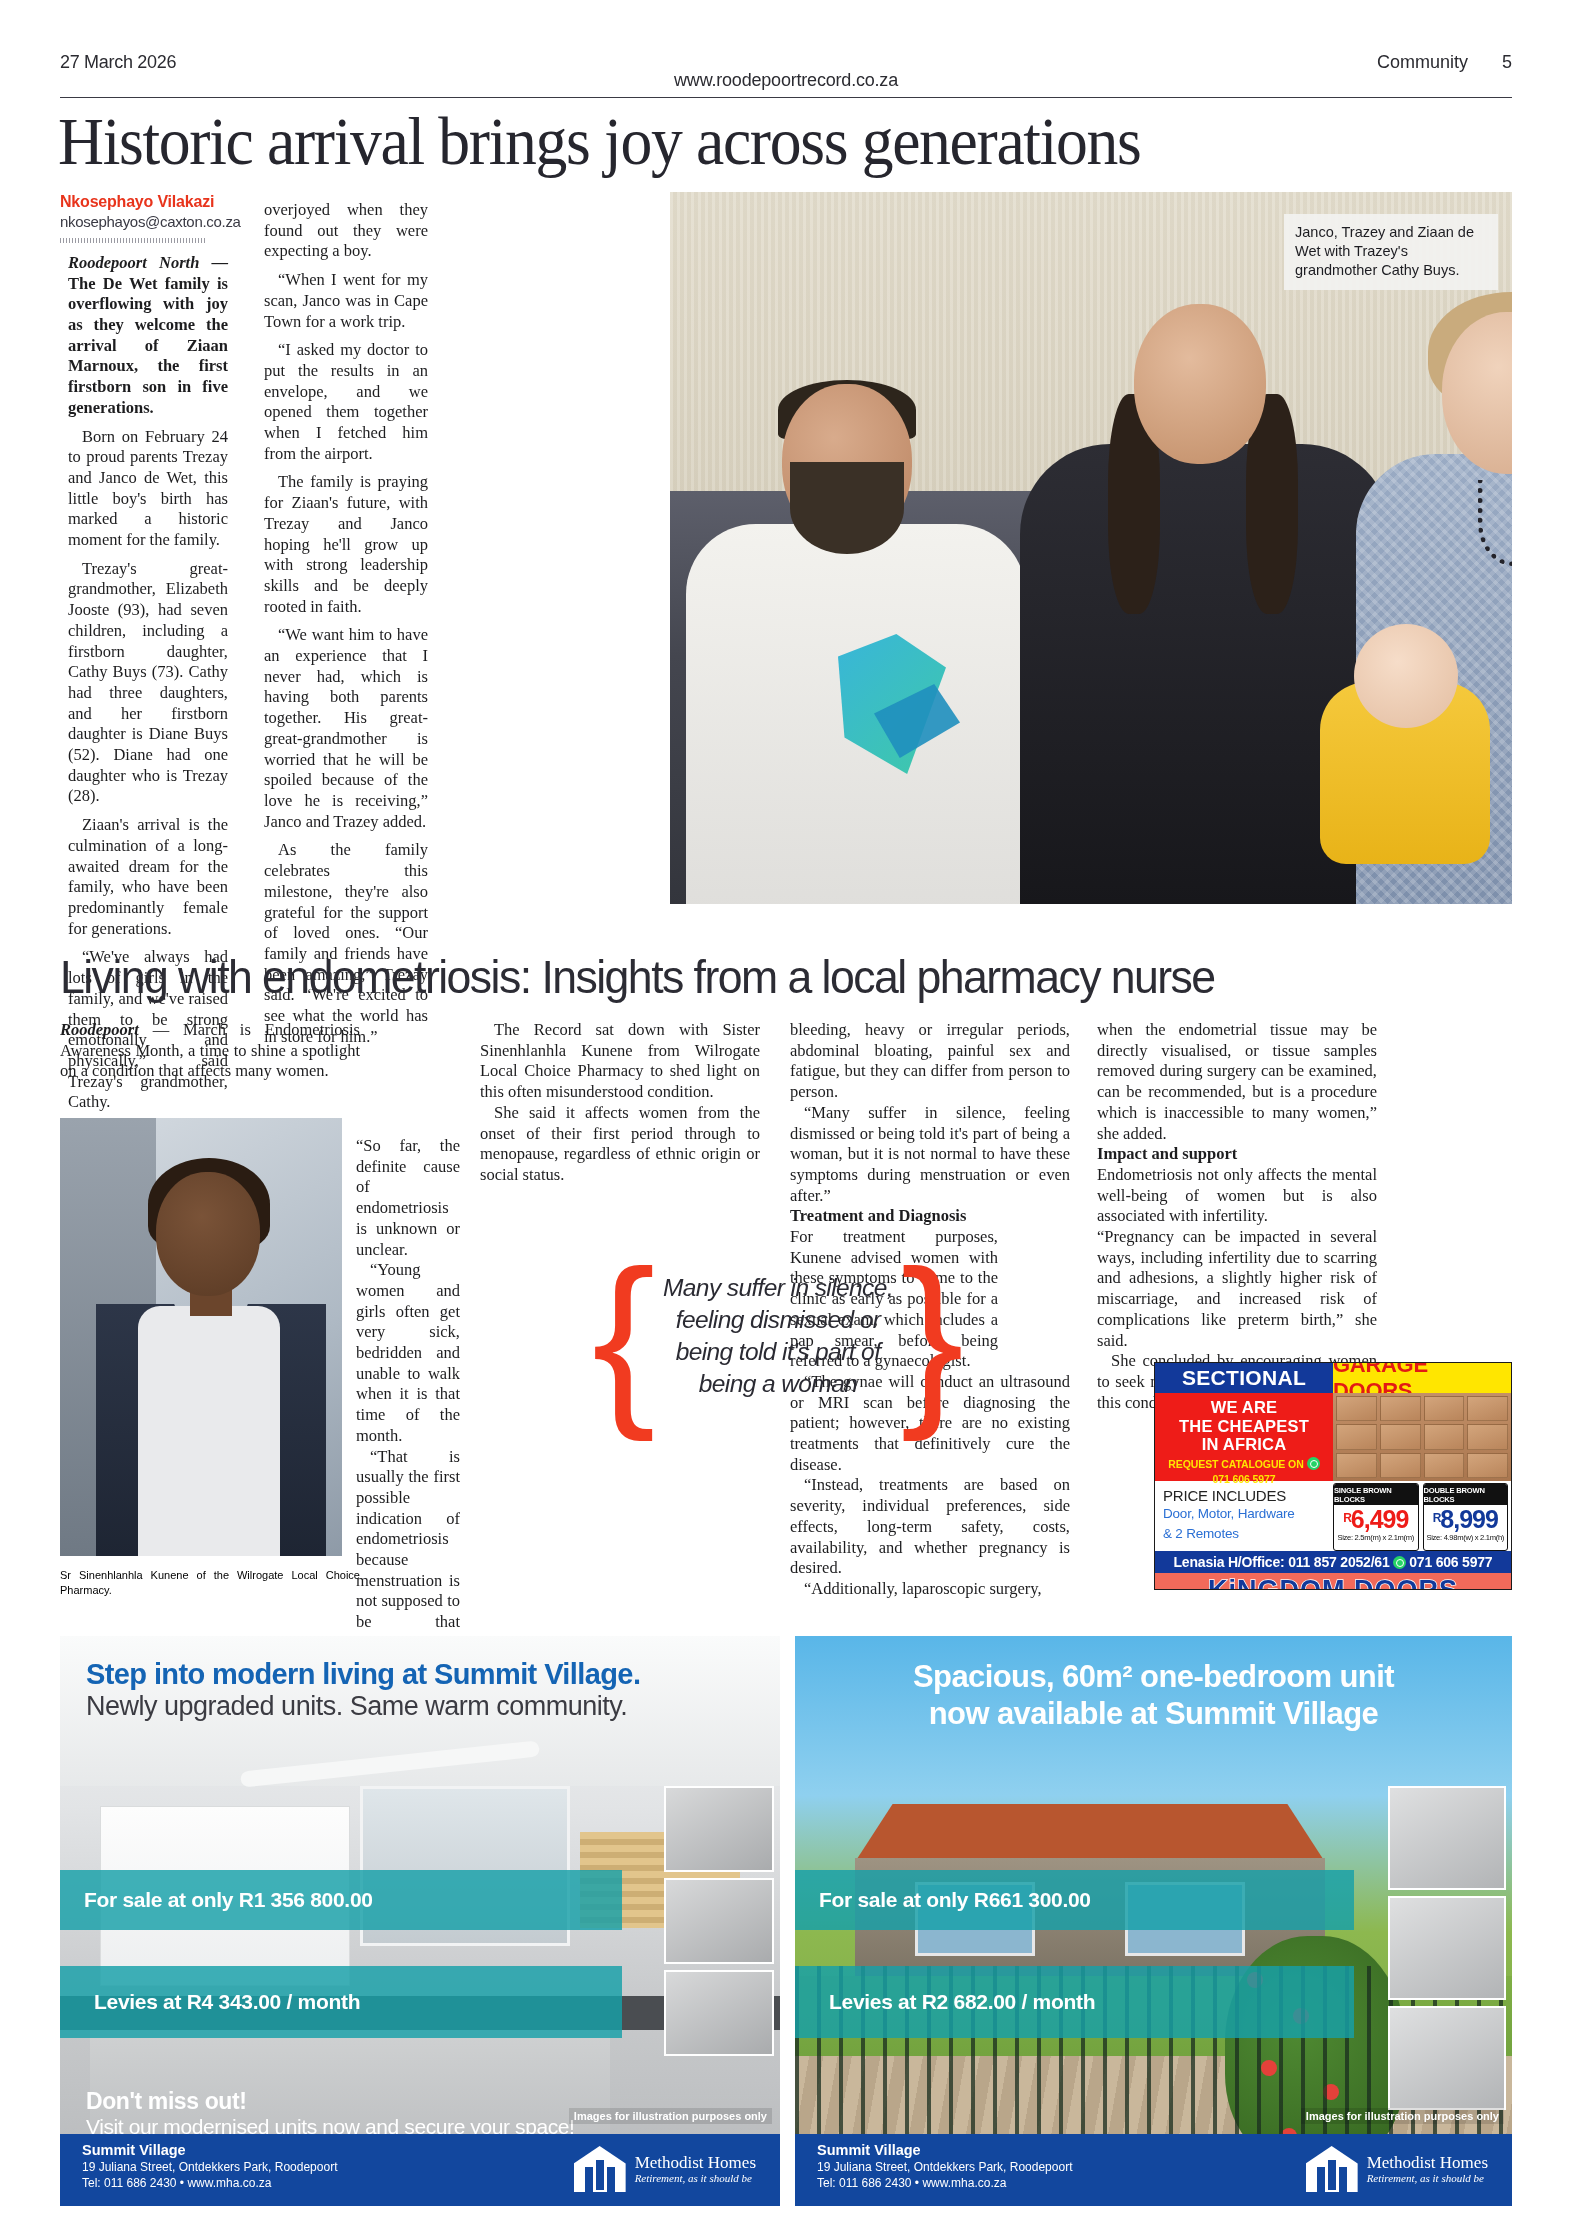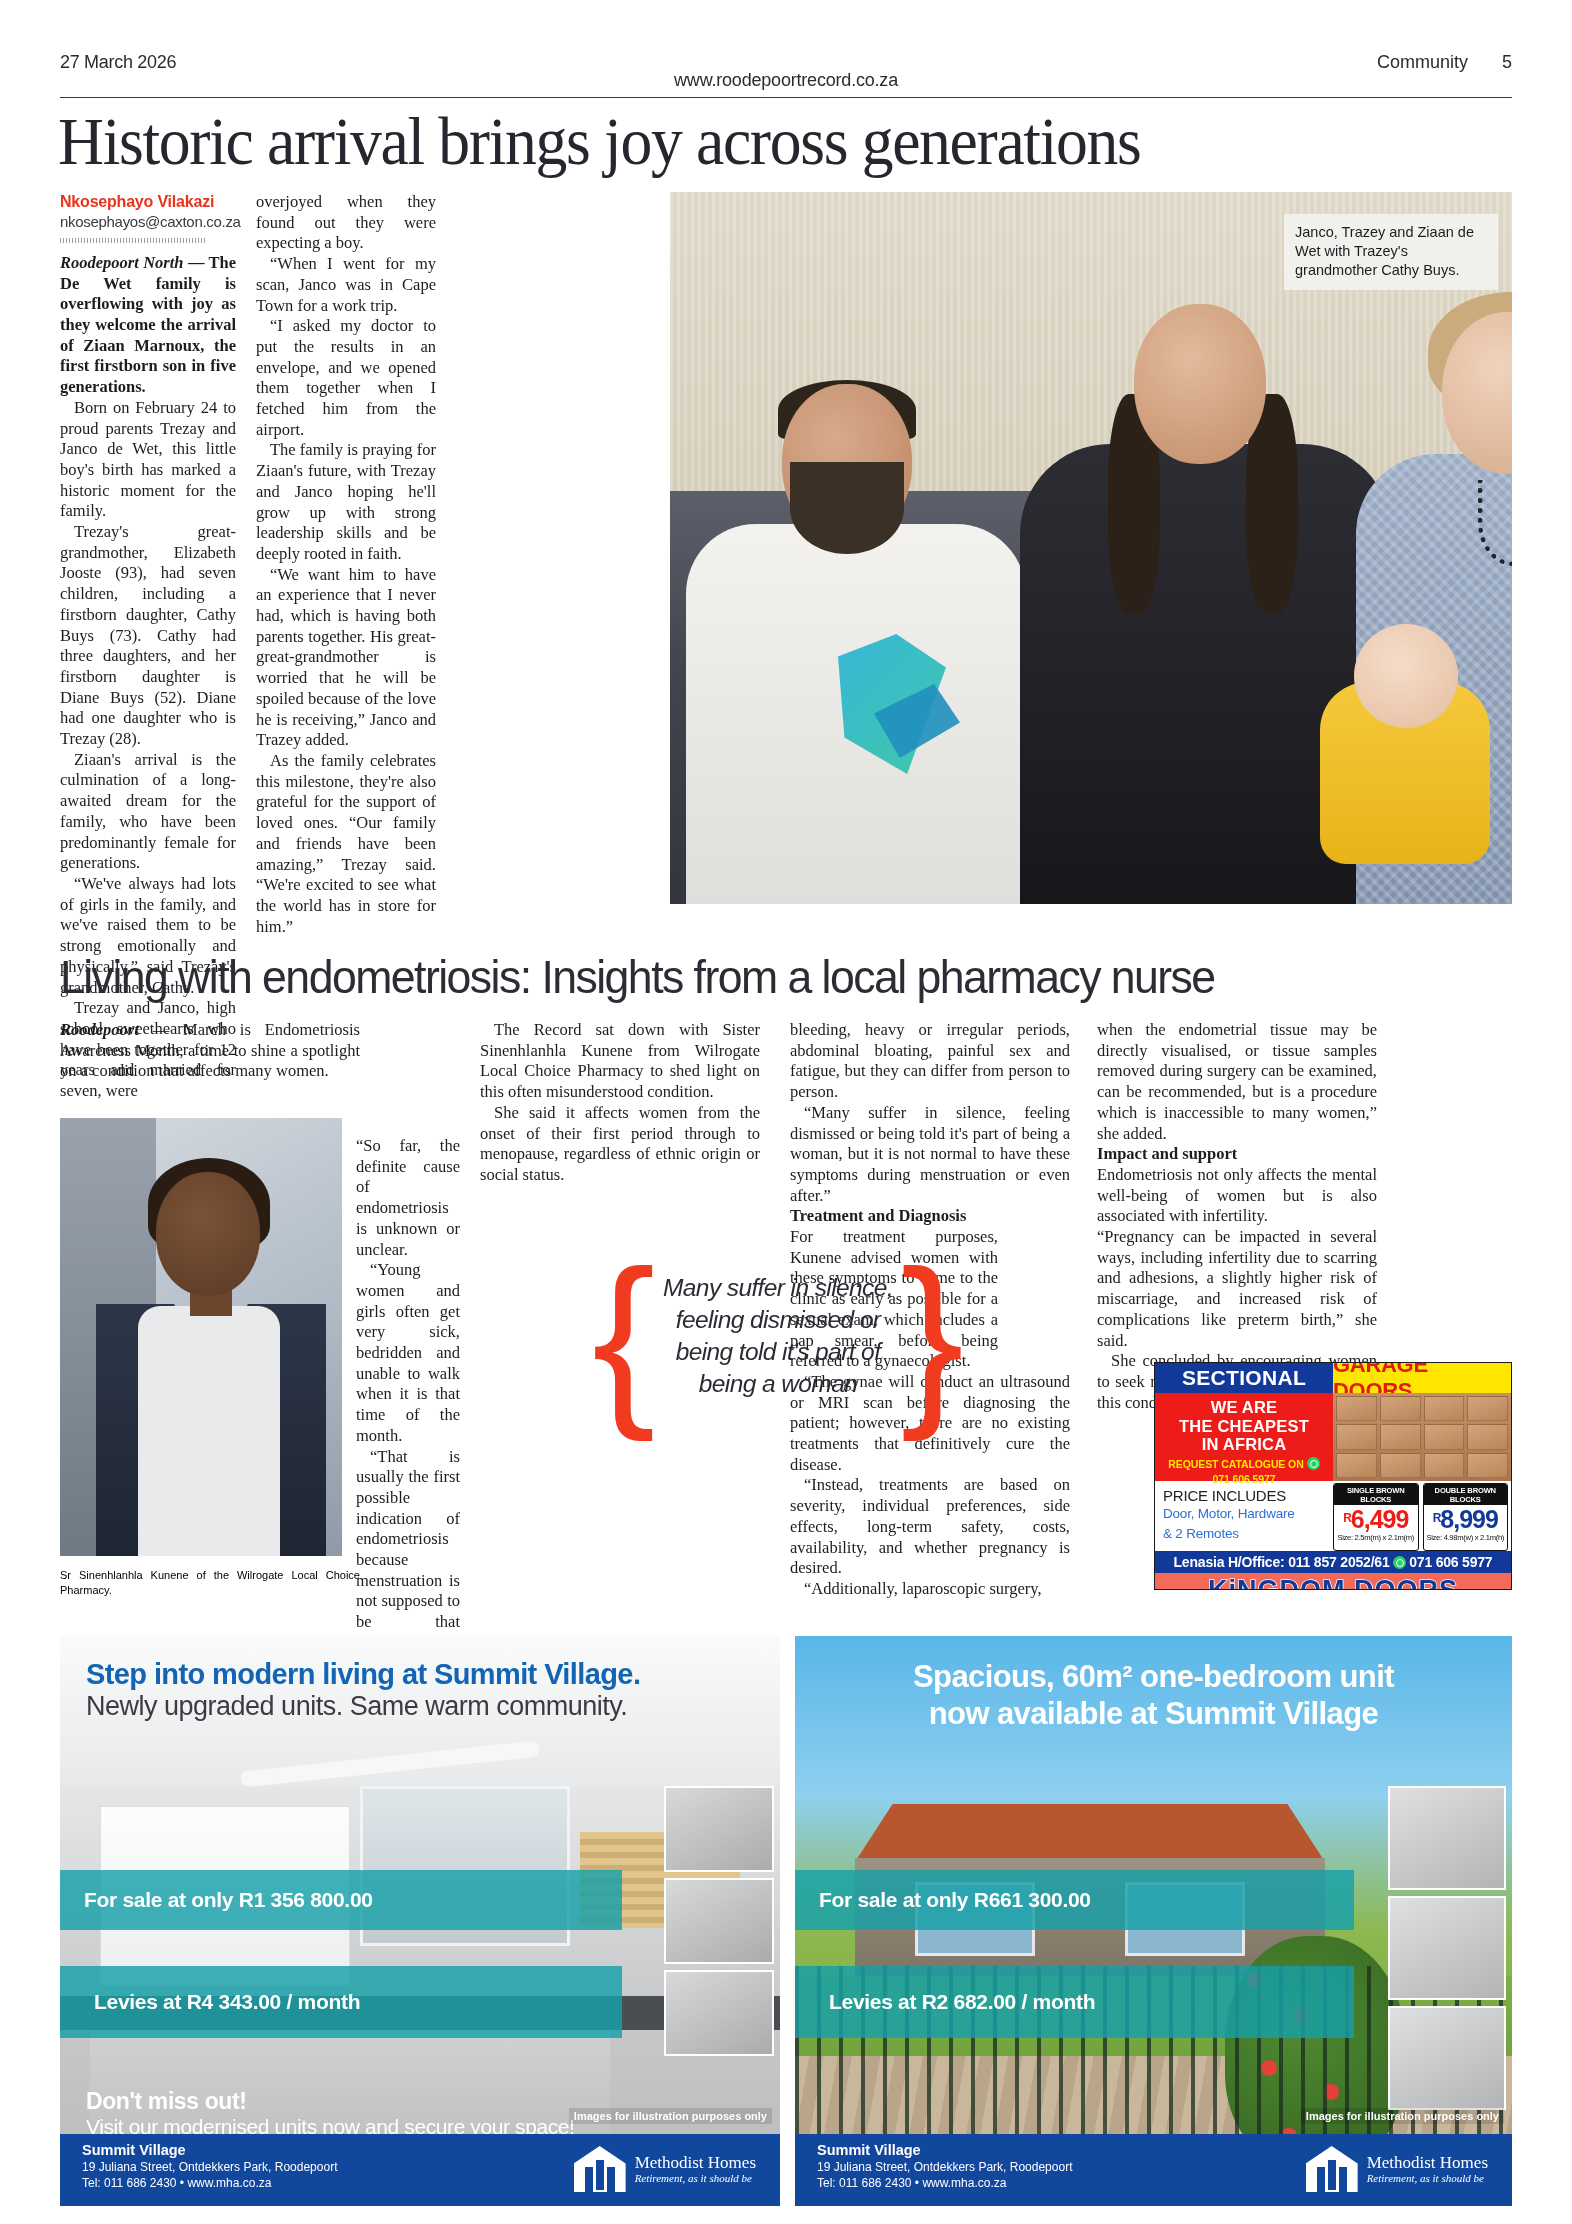--- a/index.html
+++ b/index.html
@@ -33,21 +33,21 @@
     font-size: 67px; font-weight: 400; line-height: 1.0;
     letter-spacing: -1.4px;
     color: #26262e;
     transform: scaleX(0.95); transform-origin: left center;
     white-space: nowrap;
   }
 
   
   .story1 { position: absolute; left: 60px; top: 192px; width: 1452px; }
   .s1-col { position: absolute; top: 0; font-size: 16.5px; line-height: 1.255; text-align: justify; }
-  .s1-col p { text-indent: 14px; margin: 0; }
+  .s1-col p { text-indent: 14px; margin: 8px; }
   .s1-col p.noind { text-indent: 0; }
   .byline-name {
     font-family: "Liberation Sans", sans-serif; font-weight: bold;
     font-size: 16px; color: #e8341c; letter-spacing: -0.2px;
   }
   .byline-mail {
     font-family: "Liberation Sans", sans-serif; font-size: 15px;
     color: #3a3a44; letter-spacing: -0.3px; margin-top: 1px;
   }
   .byline-rule {
@@ -192,21 +192,21 @@
   .gd-wa::after{content:"";position:absolute;left:3.5px;top:3px;width:6px;height:6px;border:1.4px solid #fff;border-radius:50%;}
   .gd-door{width:50%;background:linear-gradient(180deg,#c39068,#a9764f);position:relative;}
   .gd-door .panelgrid{position:absolute;inset:3px;display:grid;grid-template-columns:repeat(4,1fr);grid-template-rows:repeat(3,1fr);gap:3px;}
   .gd-door .panelgrid div{background:linear-gradient(160deg,#d3a57c,#b9855b);border:1px solid rgba(120,80,45,.55);}
   .gd-low{display:flex;height:70px;}
   .gd-price-txt{width:50%;padding:6px 0 0 8px;}
   .gd-price-txt .pi{font-size:15px;color:#222;letter-spacing:-.2px;}
   .gd-price-txt .li{font-size:13.5px;color:#2a6fd4;line-height:1.45;letter-spacing:-.2px;}
   .gd-boxes{width:50%;display:flex;gap:4px;padding:2px 3px 0 0;}
   .gd-box{flex:1;border:1.4px solid #111;border-radius:3px;overflow:hidden;background:#fff;}
-  .gd-box .bh{background:#111;color:#fff;font-size:7.6px;font-weight:bold;text-align:center;padding:1.5px 0;letter-spacing:-.2px;}
+  .gd-box .bh{background:#111;color:#fff;font-size:7.6px;font-weight:bold;text-align:left;padding:1.5px 0;letter-spacing:-.2px;}
   .gd-box .bp{text-align:center;font-weight:bold;font-size:25px;line-height:1.06;padding-top:1px;letter-spacing:-1px;}
   .gd-box .bp sup{font-size:12px;vertical-align:6px;}
   .gd-box.one .bp{color:#ee1c18;}
   .gd-box.two .bp{color:#12399a;}
   .gd-box .bs{font-size:7.6px;text-align:center;color:#111;padding-bottom:2px;letter-spacing:-.3px;}
   .gd-contact{background:#12399a;color:#fff;font-weight:bold;font-size:14px;text-align:center;padding:3px 0;letter-spacing:-.2px;}
   .gd-brand{background:#f26a5a;text-align:center;padding:2px 0 3px;}
   .gd-brand span{font-weight:bold;font-size:27px;color:#12399a;letter-spacing:1px;
      -webkit-text-stroke:1.5px #fff; paint-order: stroke fill;}
 

